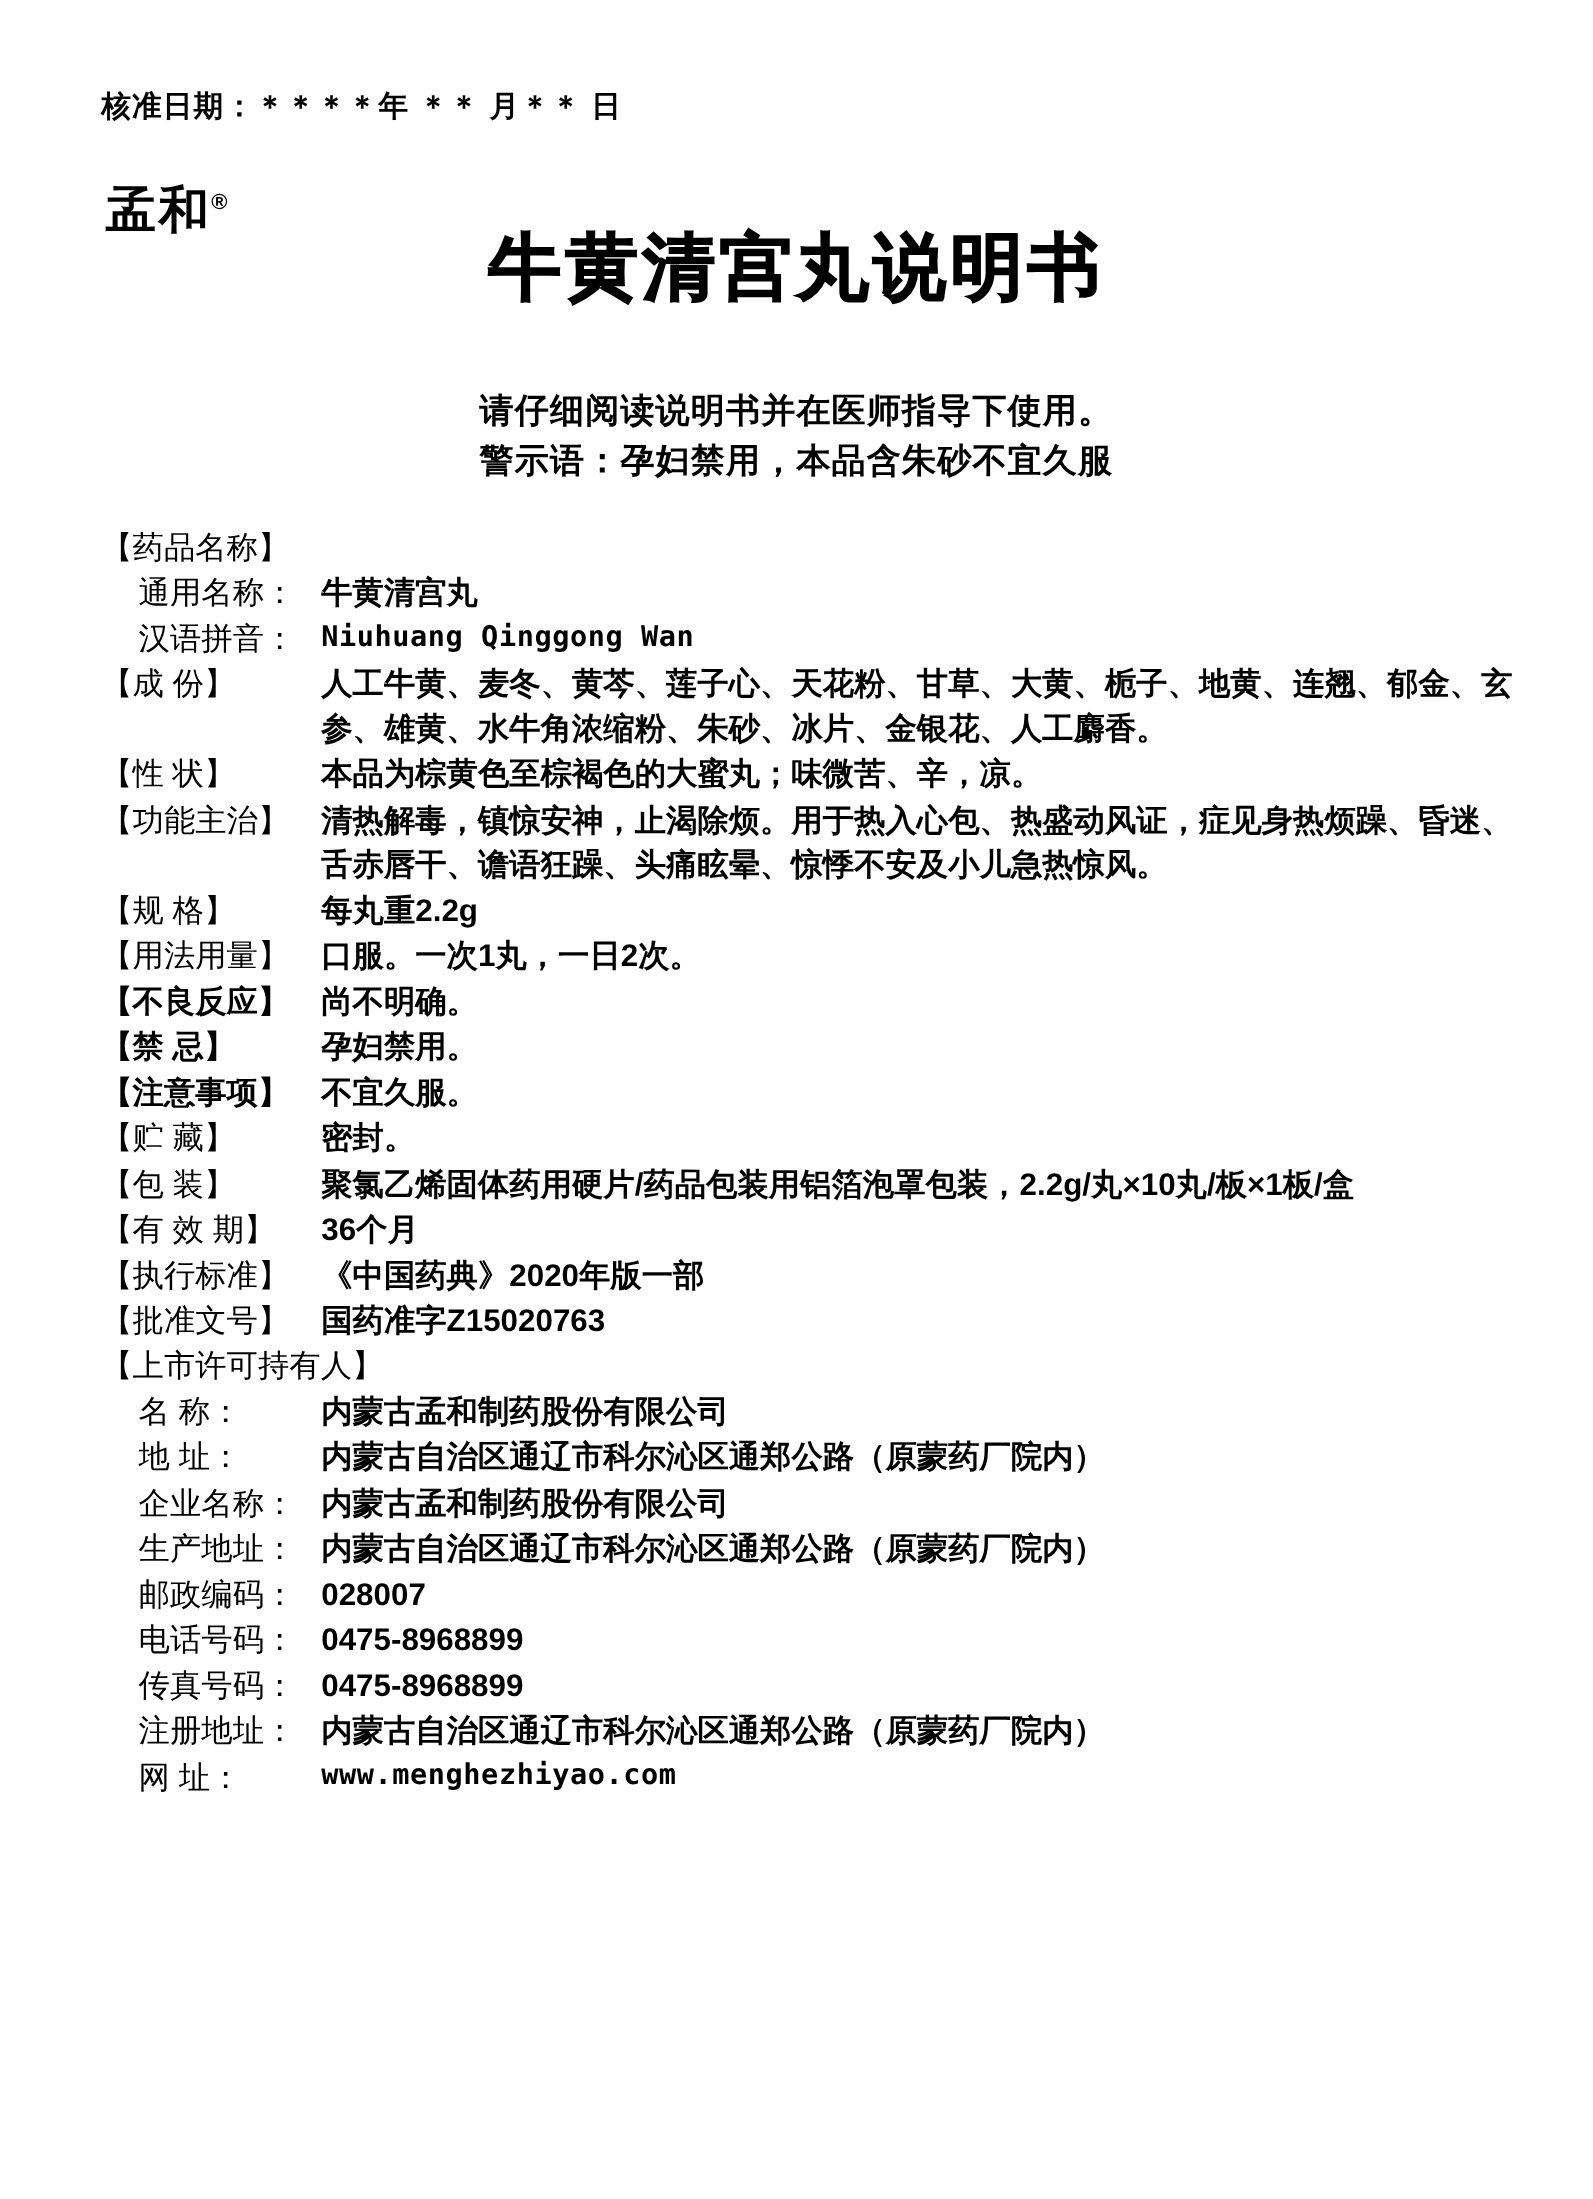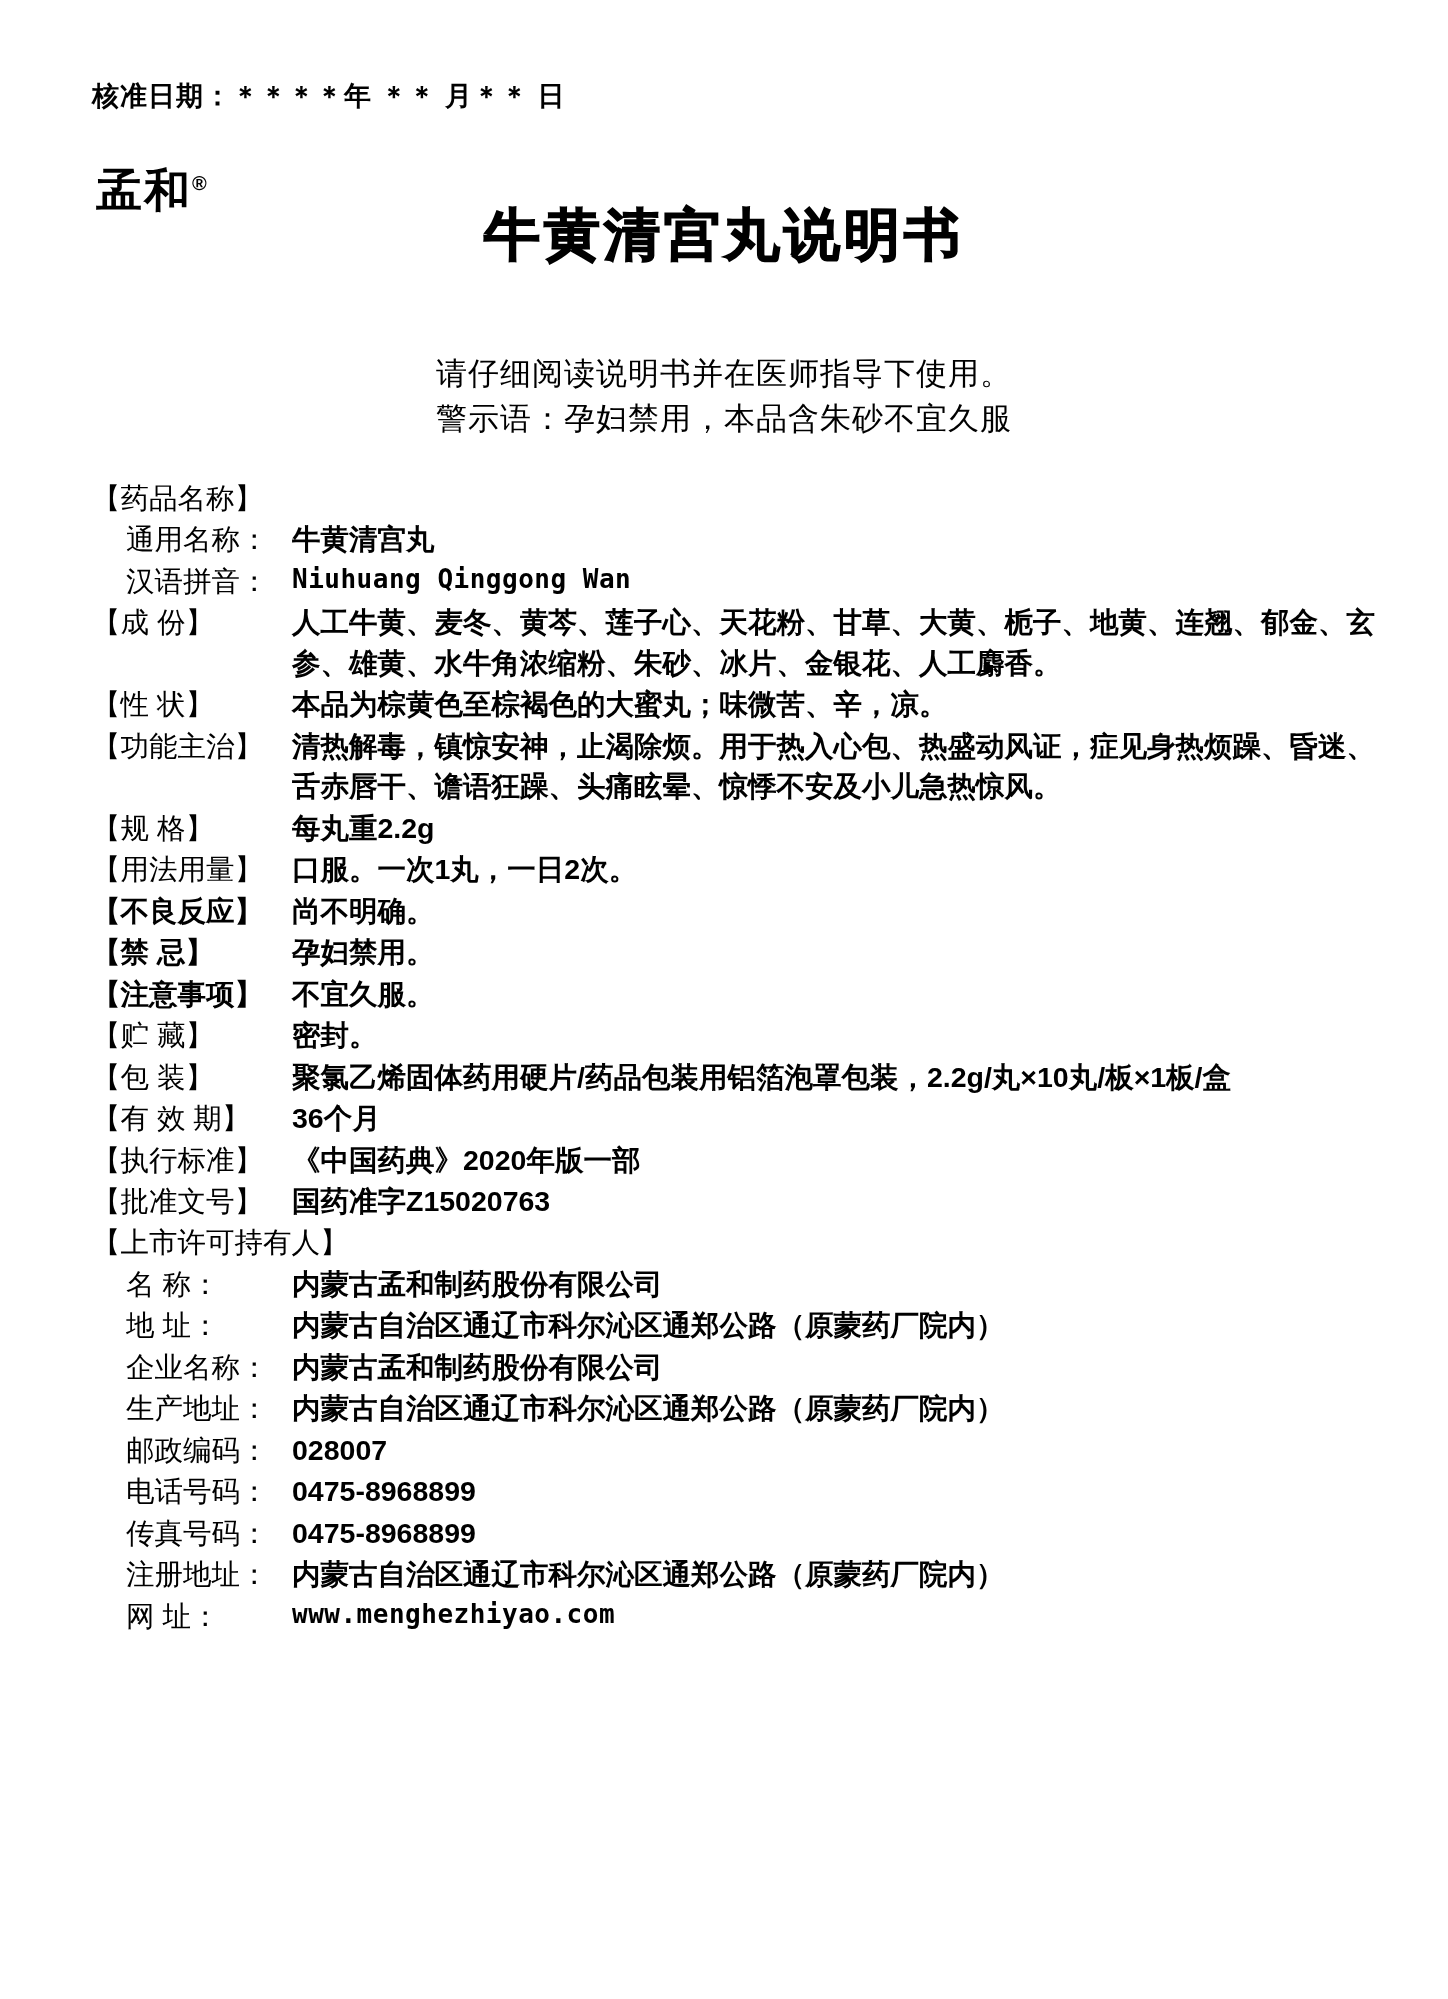--- a/index.html
+++ b/index.html
@@ -45,34 +45,34 @@
     font-size: 20px;
     vertical-align: super;
     font-weight: bold;
   }
   .main-title {
     position: absolute;
     top: 198px;
     left: 0;
     width: 1448px;
     text-align: center;
-    font-size: 56px;
+    font-size: 66px;
     font-weight: bold;
     letter-spacing: 4px;
     font-family: "DejaVu Sans", "Liberation Sans", sans-serif;
     -webkit-text-stroke: 1.5px #000;
   }
   .sub-lines {
     position: absolute;
     top: 352px;
     left: 0;
     width: 1448px;
     text-align: center;
     font-size: 31px;
-    font-weight: normal;
+    font-weight: bold;
     line-height: 1.45;
     letter-spacing: 1px;
   }
   .body-block {
     position: absolute;
     top: 478px;
     left: 92px;
     width: 1300px;
     font-size: 28.5px;
     line-height: 1.42;

